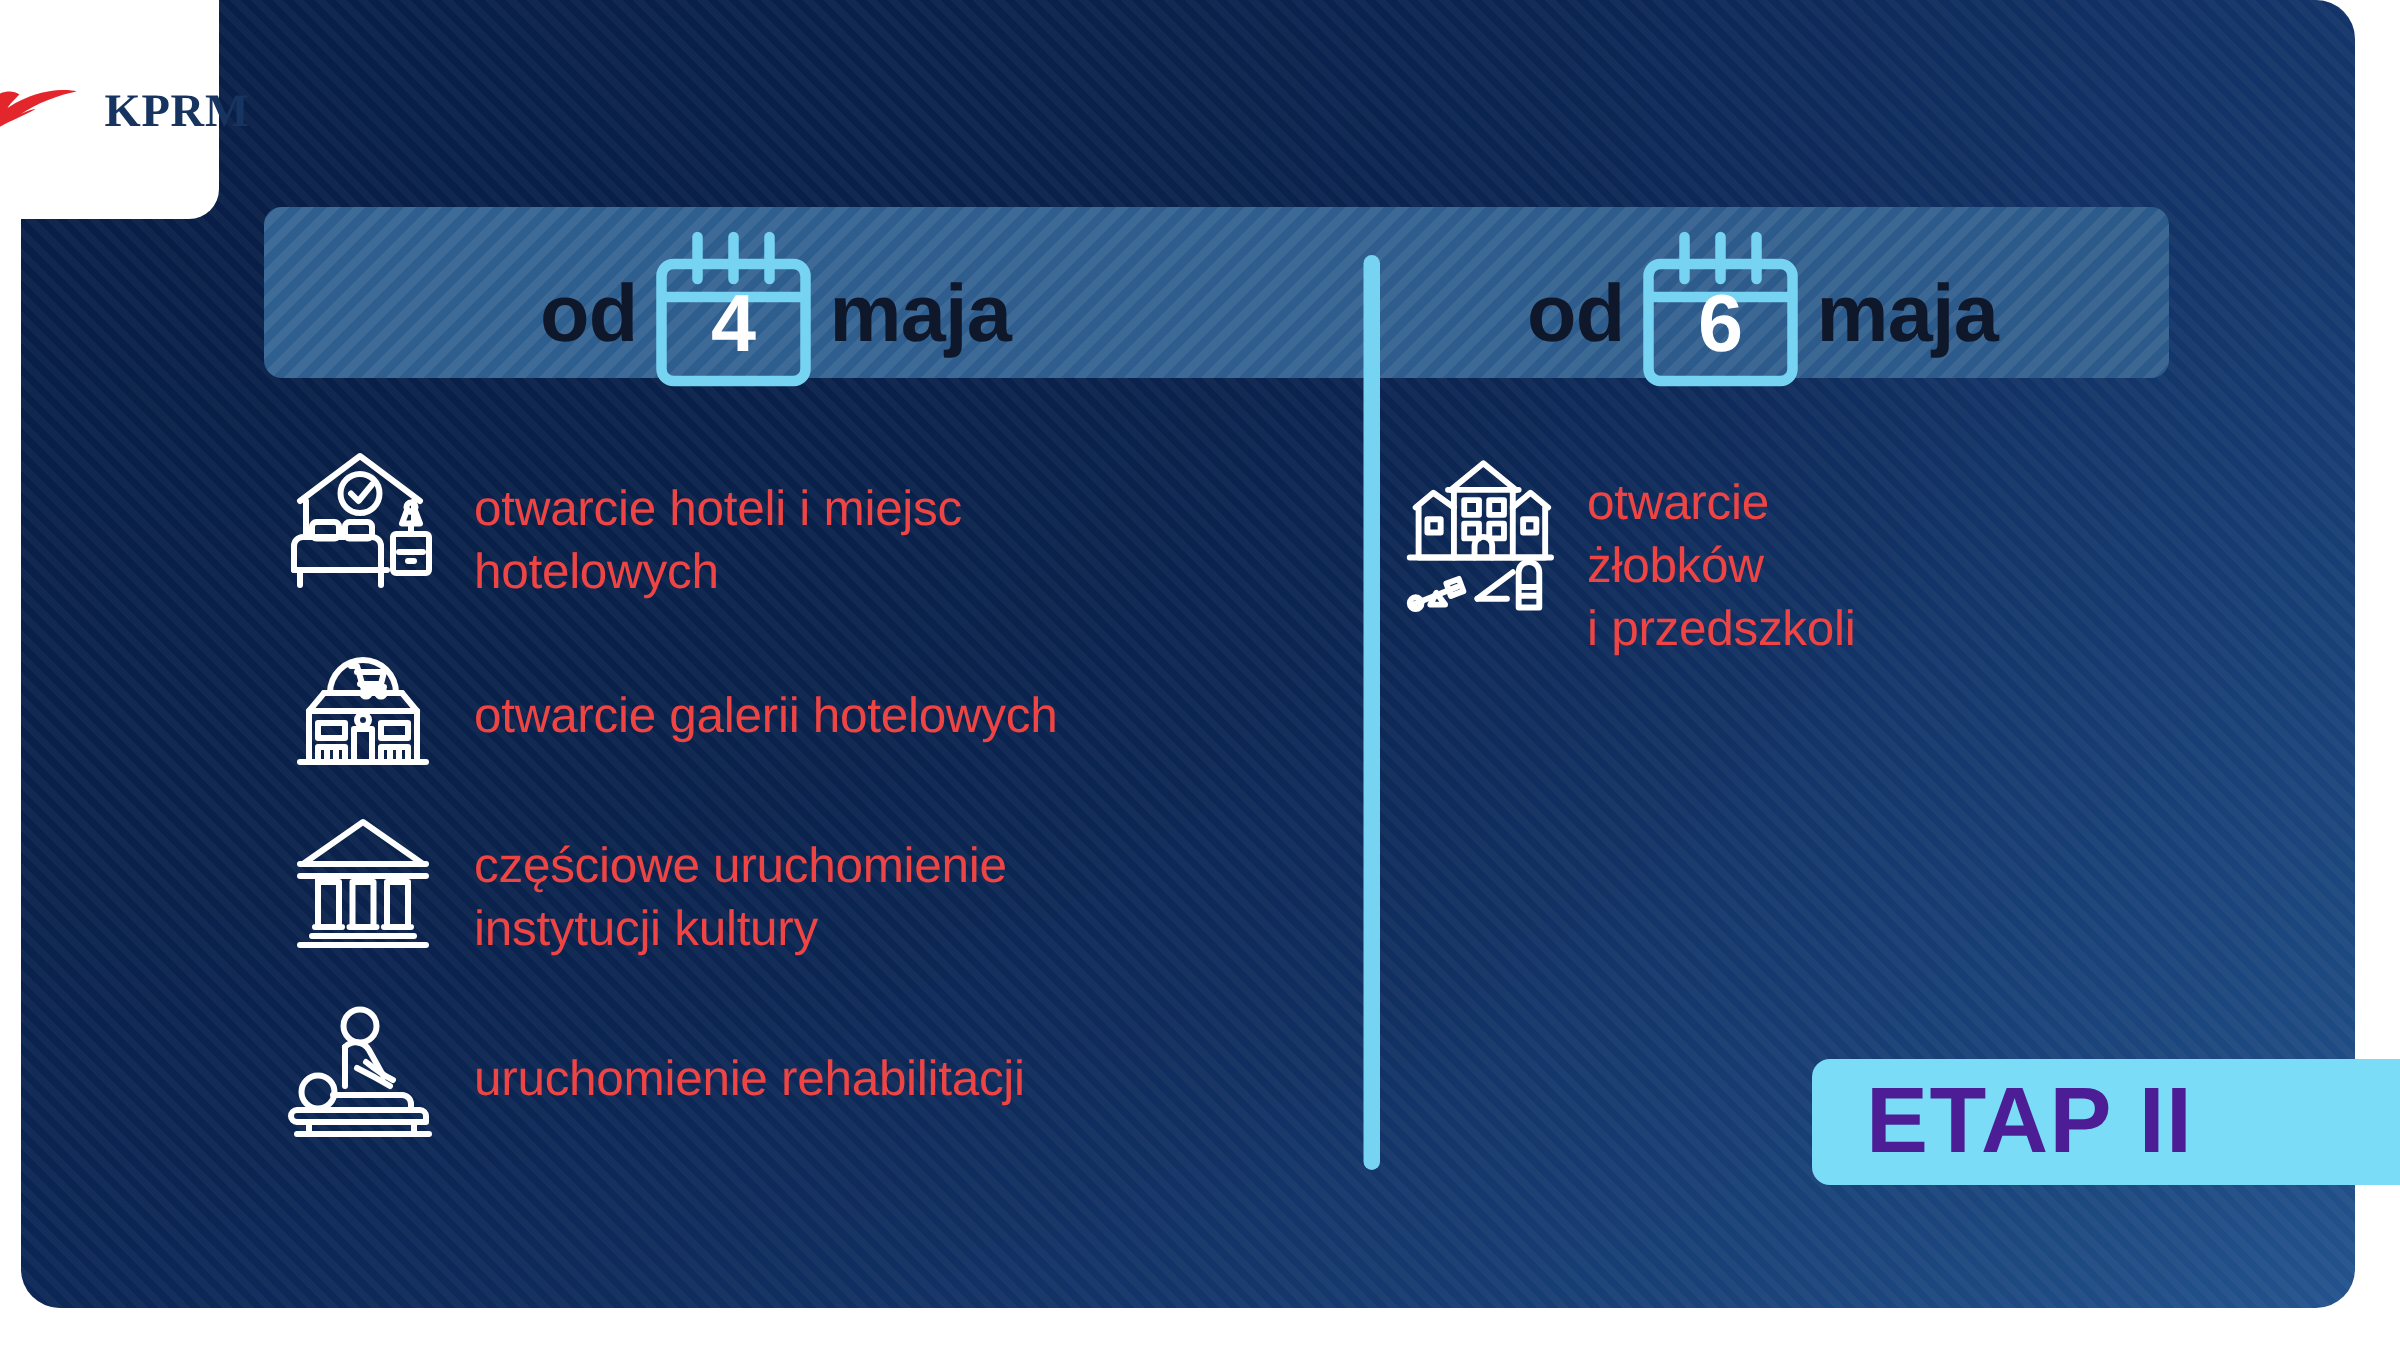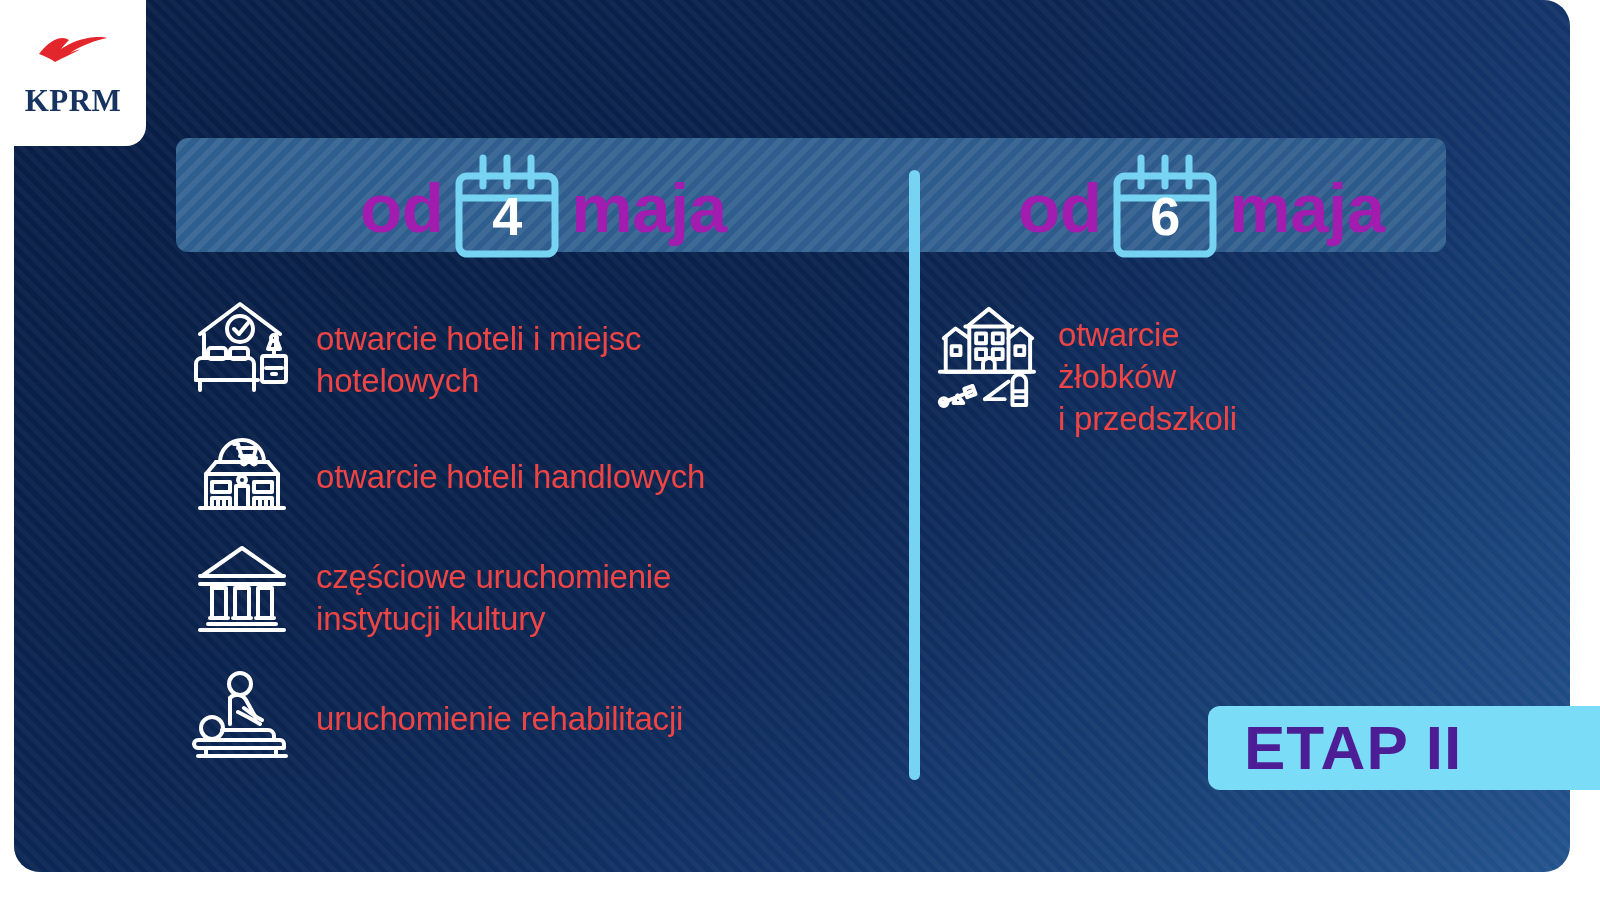--- a/index.html
+++ b/index.html
@@ -59,21 +59,21 @@
   .logo-plate {
     position: absolute;
     left: 0px;
     top: 0px;
     width: 146px;
     height: 146px;
     background: #ffffff;
     border-bottom-right-radius: 20px;
     z-index: 40;
     display: flex;
-    flex-direction: column;
+    flex-direction: row;
     align-items: center;
     justify-content: center;
     gap: 16px;
   }
   .logo-flag { display: block; }
   .logo-word {
     font-family: "Liberation Serif", "DejaVu Serif", serif;
     font-size: 31px;
     font-weight: 700;
     letter-spacing: 0.5px;
@@ -109,23 +109,23 @@
     position: absolute;
     display: flex;
     align-items: center;
     z-index: 20;
     white-space: nowrap;
   }
   .date-group.left  { left: 360px;  top: 150px; }
   .date-group.right { left: 1018px; top: 150px; }
 
   .date-word {
-    font-size: 69px;
+    font-size: 54px;
     font-weight: 700;
-    color: #a21caf;
+    color: #0f172a;
     line-height: 90px;
     letter-spacing: -0.5px;
   }
   .cal-wrap {
     position: relative;
     width: 124px;
     height: 118px;
     margin: 0 2px;
     display: flex;
     align-items: center;
@@ -323,21 +323,21 @@
             <circle cx="48" cy="56" r="4"></circle>
             <path d="M18 58 h18 v10 h-18 z"></path>
             <path d="M60 58 h18 v10 h-18 z"></path>
             <path d="M18 74 h18 v10 h-18 z"></path>
             <path d="M60 74 h18 v10 h-18 z"></path>
             <path d="M24 74 v10 M30 74 v10"></path>
             <path d="M66 74 v10 M72 74 v10"></path>
           </g>
         </svg>
       </span>
-      <span class="item-text">otwarcie hoteli handlowych</span>
+      <span class="item-text">otwarcie galerii hotelowych</span>
     </div>
 
     <div class="item it-culture">
       <span class="item-icon">
         <svg width="96" height="92" viewBox="0 0 96 92" aria-hidden="true">
           <g fill="none" stroke="#ffffff" stroke-width="4" stroke-linecap="round" stroke-linejoin="round">
             <path d="M8 34 L48 6 L88 34 z"></path>
             <path d="M6 34 h84"></path>
             <path d="M6 42 h84"></path>
             <path d="M18 42 v4 M18 46 h14 v30 h-14 z M16 76 h18 M14 82 h22"></path>

